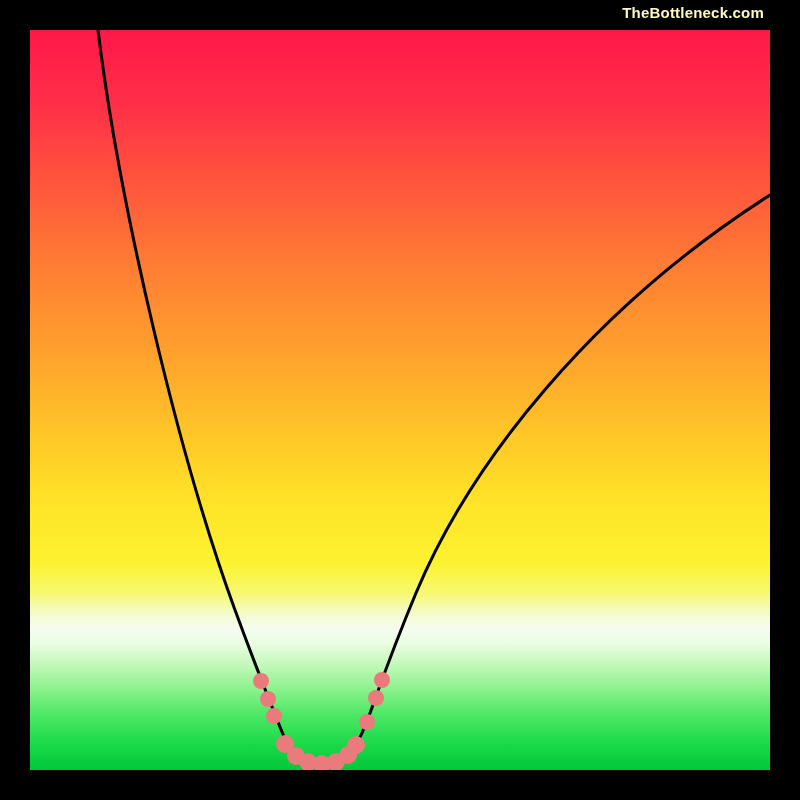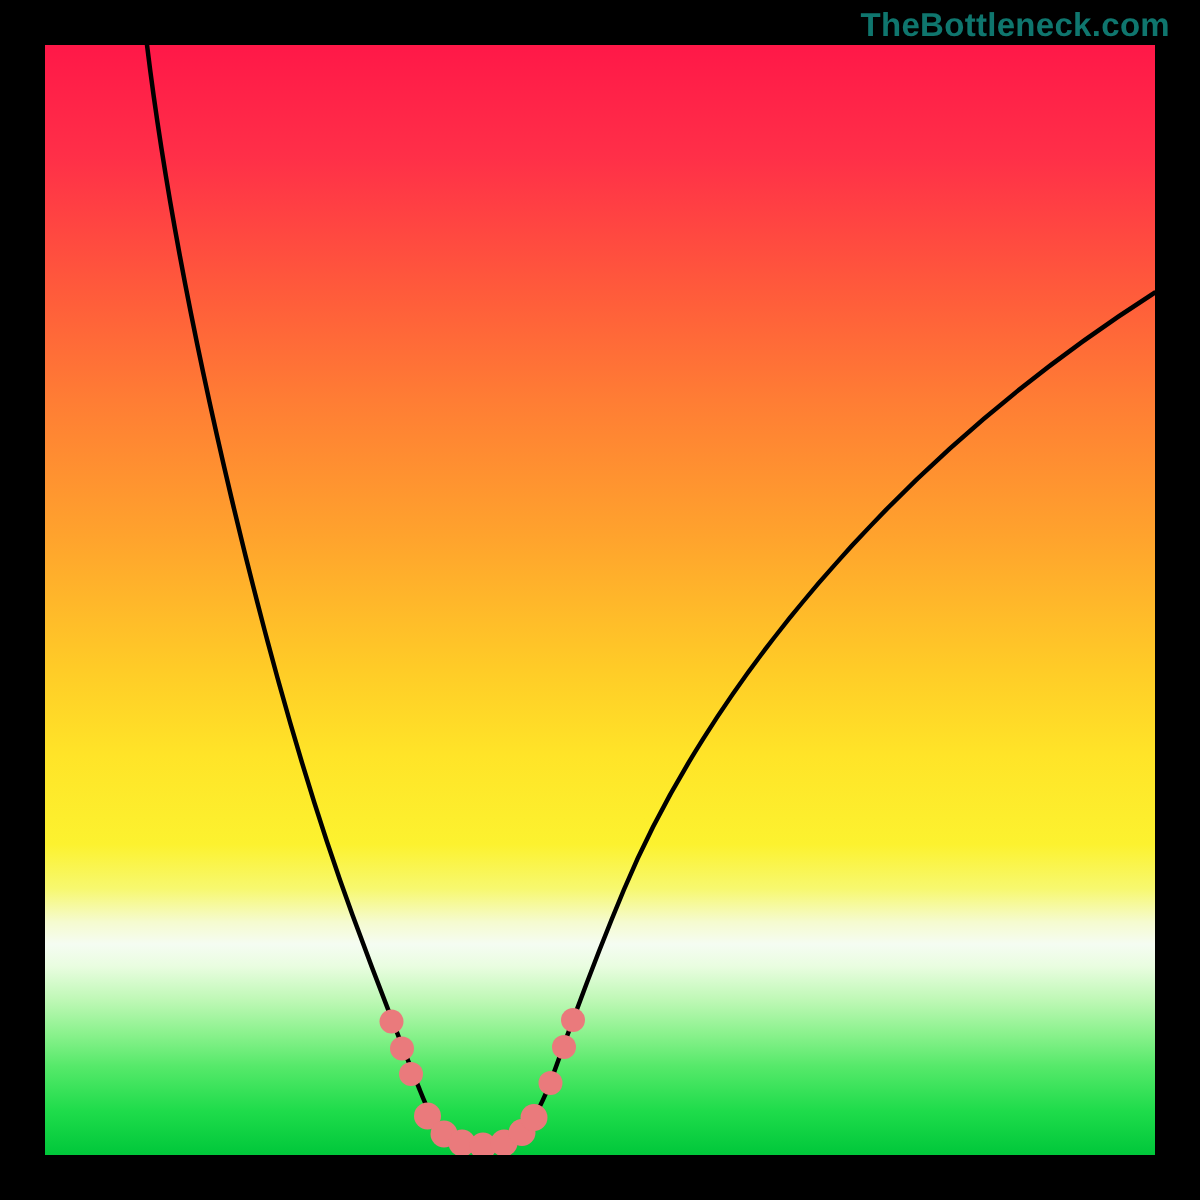--- a/index.html
+++ b/index.html
@@ -48,25 +48,25 @@
       #00c73a 100%
     );
   }
   .curve-layer {
     position: absolute;
     inset: 0;
   }
   .watermark {
     position: absolute;
     top: 4px;
-    right: 20px;
+    right: 36px;
     font-family: Arial, Helvetica, sans-serif;
-    font-size: 22px;
+    font-size: 15px;
     font-weight: 600;
-    color: #0f766e;
+    color: #fef9c3;
     letter-spacing: 0.2px;
     user-select: none;
   }
 </style>
 </head>
 <body>
 
 <div class="stage">
   <div class="gradient-area">
     <div class="gradient-bg"></div>

